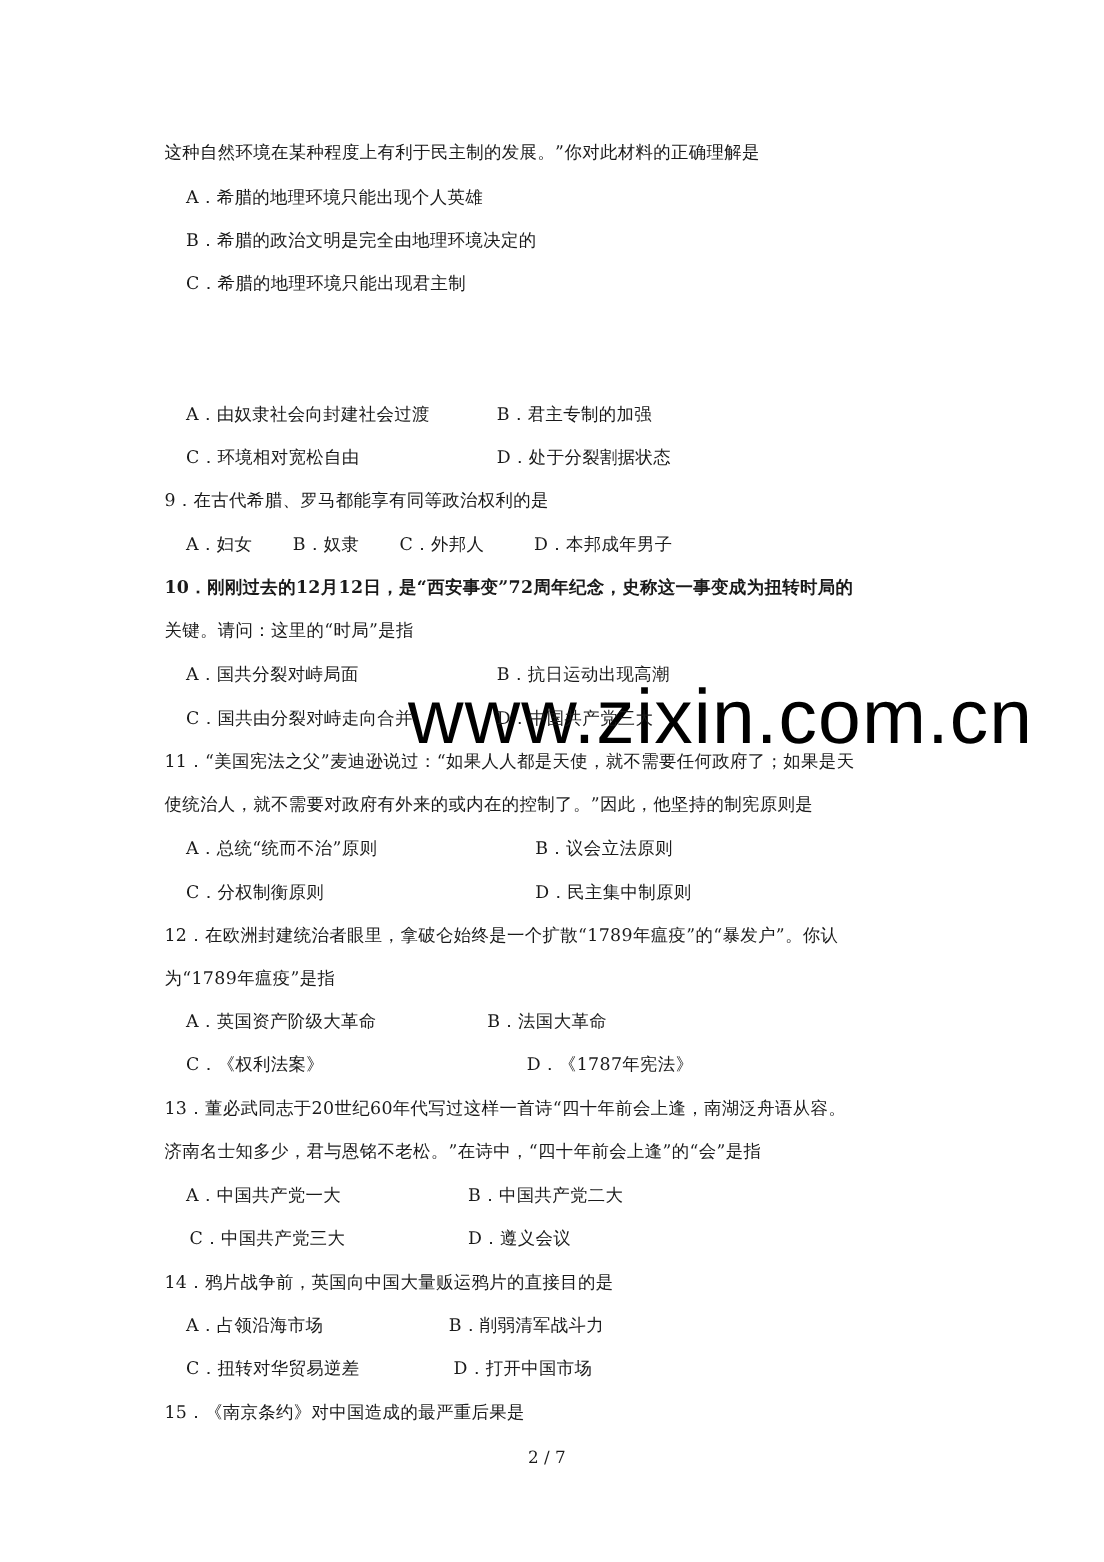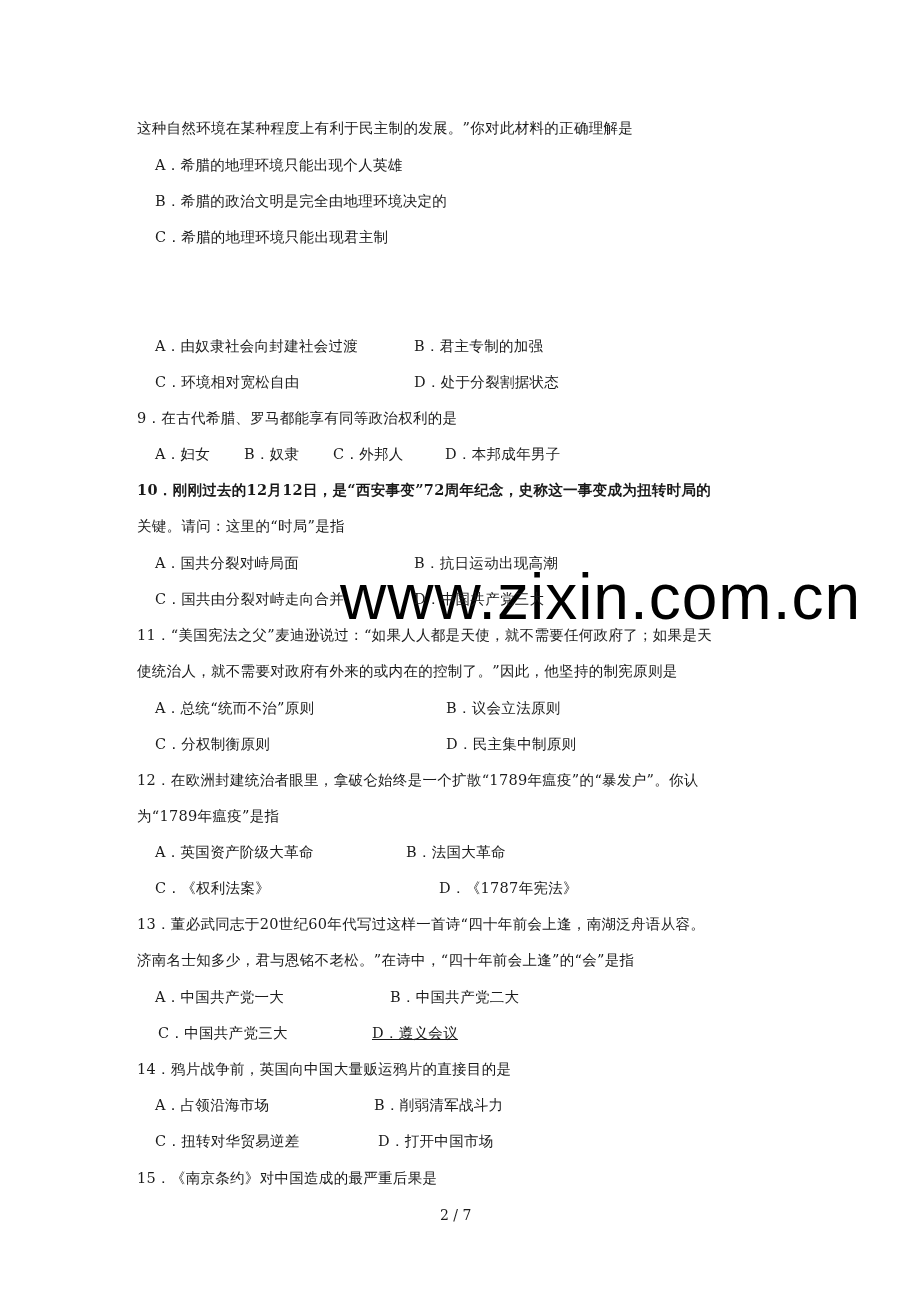--- a/index.html
+++ b/index.html
@@ -56,21 +56,21 @@
     <div class="opt" style="left:155px;top:842px;">A．英国资产阶级大革命</div>
     <div class="opt" style="left:406px;top:842px;">B．法国大革命</div>
     <div class="opt" style="left:155px;top:878px;">C．《权利法案》</div>
     <div class="opt" style="left:414px;top:878px;margin-left:25px;">D．《1787年宪法》</div>
 
     <div class="line" style="left:137px;top:914px;"> 13．董必武同志于20世纪60年代写过这样一首诗“四十年前会上逢，南湖泛舟语从容。</div>
     <div class="line" style="left:137px;top:950px;">济南名士知多少，君与恩铭不老松。”在诗中，“四十年前会上逢”的“会”是指</div>
     <div class="opt" style="left:155px;top:987px;">A．中国共产党一大</div>
     <div class="opt" style="left:390px;top:987px;">B．中国共产党二大</div>
     <div class="opt" style="left:158px;top:1023px;">C．中国共产党三大</div>
-    <div class="opt" style="left:372px;top:1023px;text-decoration:underline;">D．遵义会议</div>
+    <div class="opt" style="left:390px;top:1023px;">D．遵义会议</div>
 
     <div class="line" style="left:137px;top:1059px;">14．鸦片战争前，英国向中国大量贩运鸦片的直接目的是</div>
     <div class="opt" style="left:155px;top:1095px;">A．占领沿海市场</div>
     <div class="opt" style="left:374px;top:1095px;">B．削弱清军战斗力</div>
     <div class="opt" style="left:155px;top:1131px;">C．扭转对华贸易逆差</div>
     <div class="opt" style="left:378px;top:1131px;">D．打开中国市场</div>
 
     <div class="line" style="left:137px;top:1168px;">15．《南京条约》对中国造成的最严重后果是</div>
 
     <div class="page-number">2 / 7</div>

